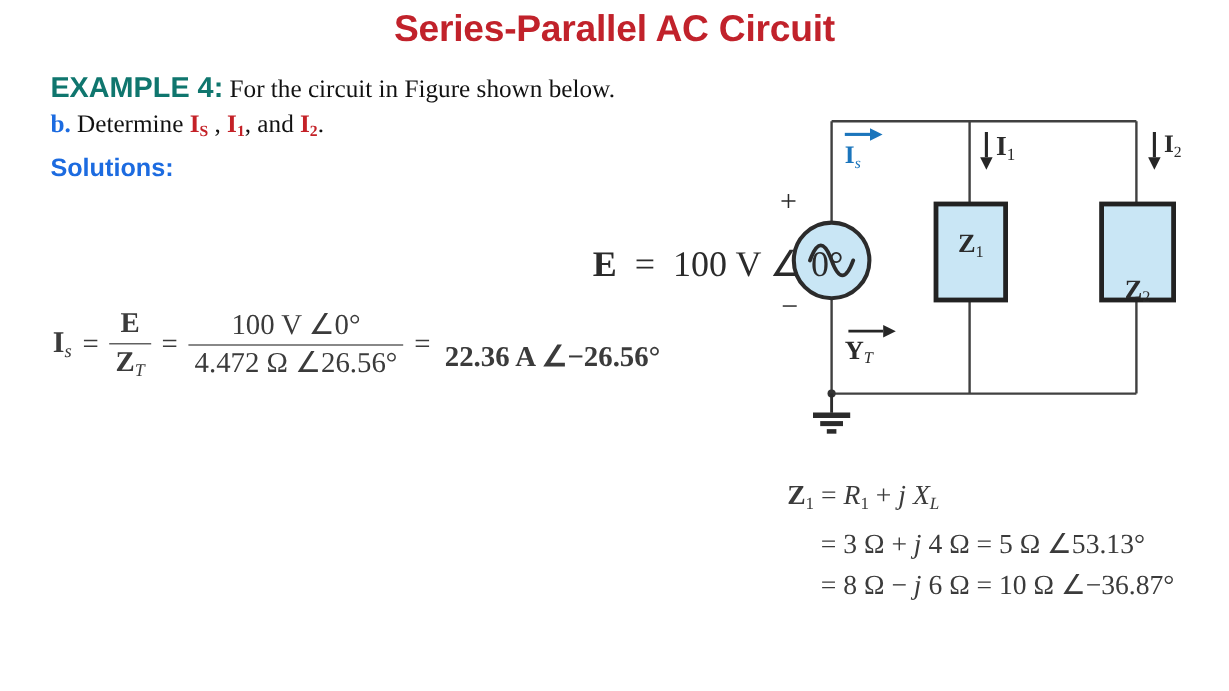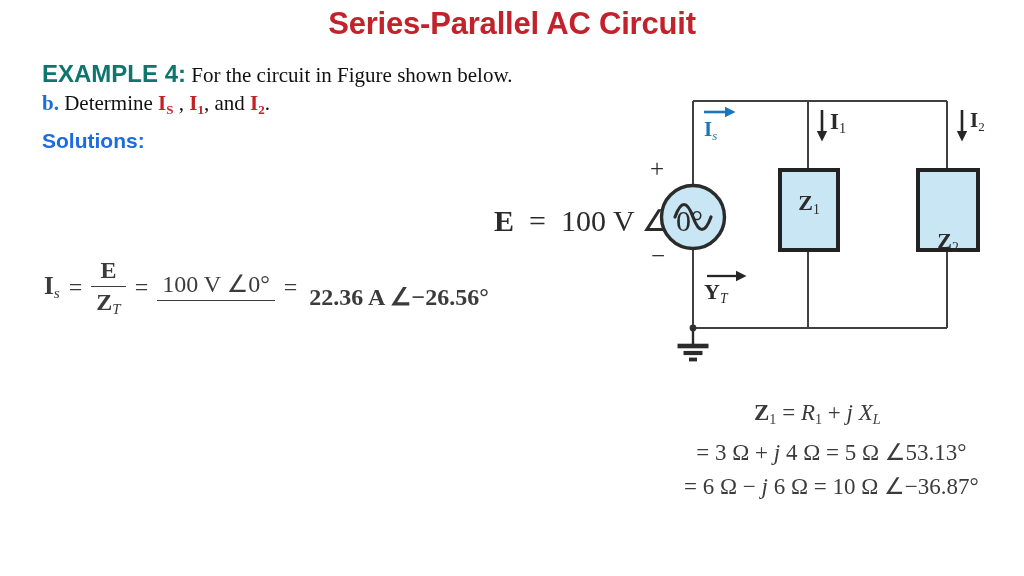--- a/index.html
+++ b/index.html
@@ -37,21 +37,21 @@
   .lbl-minus{left:171px;top:157px;font-size:25px;}
   .lbl-is{left:224px;top:33px;font-size:21px;color:#1b75bc;}
   .lbl-i1{left:350px;top:24px;font-size:23px;}
   .lbl-i2{left:490px;top:24px;font-size:21px;}
   .lbl-z1{left:300px;top:106px;width:58px;text-align:center;font-size:22px;}
   .lbl-z2{left:438px;top:106px;width:60px;text-align:center;font-size:22px;margin-top:38px;}
   .lbl-yt{left:224px;top:195px;font-size:22px;}
 
   
   .imp-eqs{position:absolute;left:656px;top:396px;font-size:23px;color:#3b3b3b;}
-  .imp-eqs .line{display:block;line-height:34px;white-space:nowrap;text-align:center;}
+  .imp-eqs .line{display:block;line-height:34px;white-space:nowrap;}
   .imp-eqs .indent{padding-left:28px;}
 </style>
 </head>
 <body>
 
 <div class="slide">
 
   <div class="title">Series-Parallel AC Circuit</div>
 
   <div class="example-line">
@@ -67,20 +67,21 @@
     <span>=</span>
     <span class="frac">
       <span class="num"><span style="font-weight: bold;">E</span></span>
       <span class="bar"></span>
       <span class="den"><span style="font-weight: bold;">Z</span><span class="sub" style="font-style: italic;">T</span></span>
     </span>
     <span>=</span>
     <span class="frac">
       <span class="num">100 V ∠0°</span>
       <span class="bar"></span>
+      <span class="den">4.472 Ω ∠26.56°</span>
     </span>
     <span>=</span>
     <span class="result">22.36 A ∠−26.56°</span>
   </div>
 
   <div class="circuit">
     <svg width="540" height="300" viewBox="0 0 540 300">
       <g stroke="#404040" stroke-width="2" fill="none">
         <path d="M213 16 H467 M467 16 V85 M213 16 V101 M213 163 V243 M213 243 H467 M467 165 V243 M328 16 V85 M328 165 V243"></path>
       </g>
@@ -125,16 +126,16 @@
     <span class="clabel lbl-i1"><span style="font-weight: bold;">I</span><span class="sub">1</span></span>
     <span class="clabel lbl-i2"><span style="font-weight: bold;">I</span><span class="sub">2</span></span>
     <span class="clabel lbl-z1"><span style="font-weight: bold;">Z</span><span class="sub">1</span></span>
     <span class="clabel lbl-z2"><span style="font-weight: bold;">Z</span><span class="sub">2</span></span>
     <span class="clabel lbl-yt"><span style="font-weight: bold;">Y</span><span class="sub" style="font-style: italic;">T</span></span>
   </div>
 
   <div class="imp-eqs">
     <span class="line"><span style="font-weight: bold;">Z</span><span class="sub">1</span><span> = </span><span style="font-style: italic;">R</span><span class="sub">1</span><span> + </span><span style="font-style: italic;">j </span><span style="font-style: italic;">X</span><span class="sub" style="font-style: italic;">L</span></span>
     <span class="line indent"><span>= 3 Ω + </span><span style="font-style: italic;">j</span><span> 4 Ω = 5 Ω ∠53.13°</span></span>
-    <span class="line indent"><span>= 6 Ω − </span><span style="font-style: italic;">j</span><span> 6 Ω = 10 Ω ∠−36.87°</span></span>
+    <span class="line indent"><span>= 8 Ω − </span><span style="font-style: italic;">j</span><span> 6 Ω = 10 Ω ∠−36.87°</span></span>
   </div>
 
 </div>
 
 </body></html>

